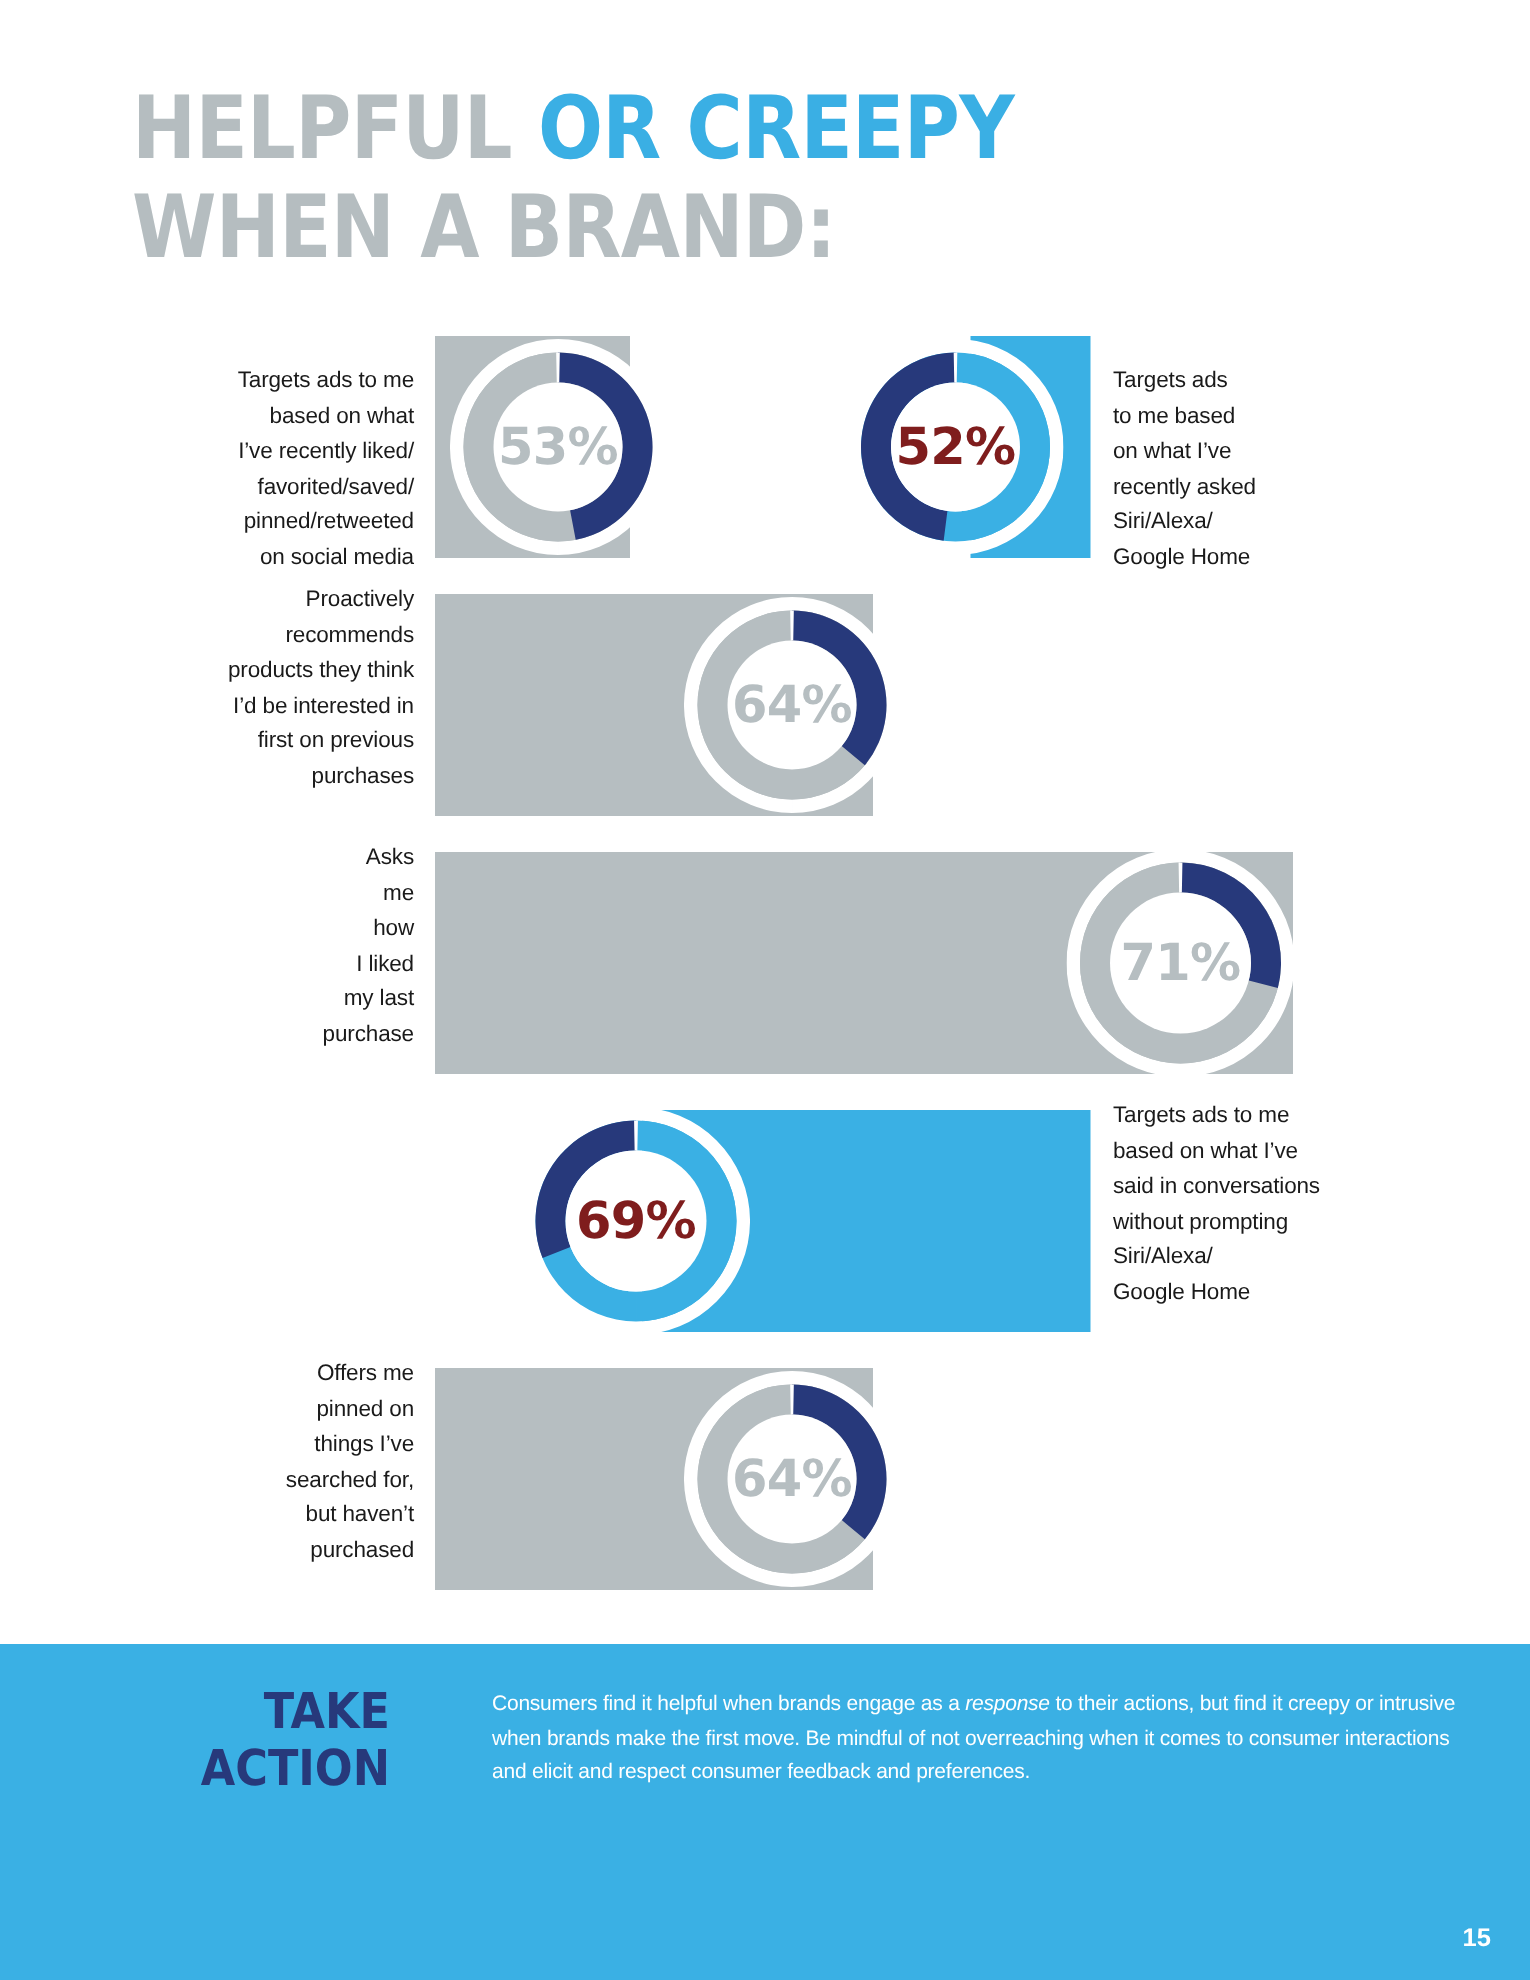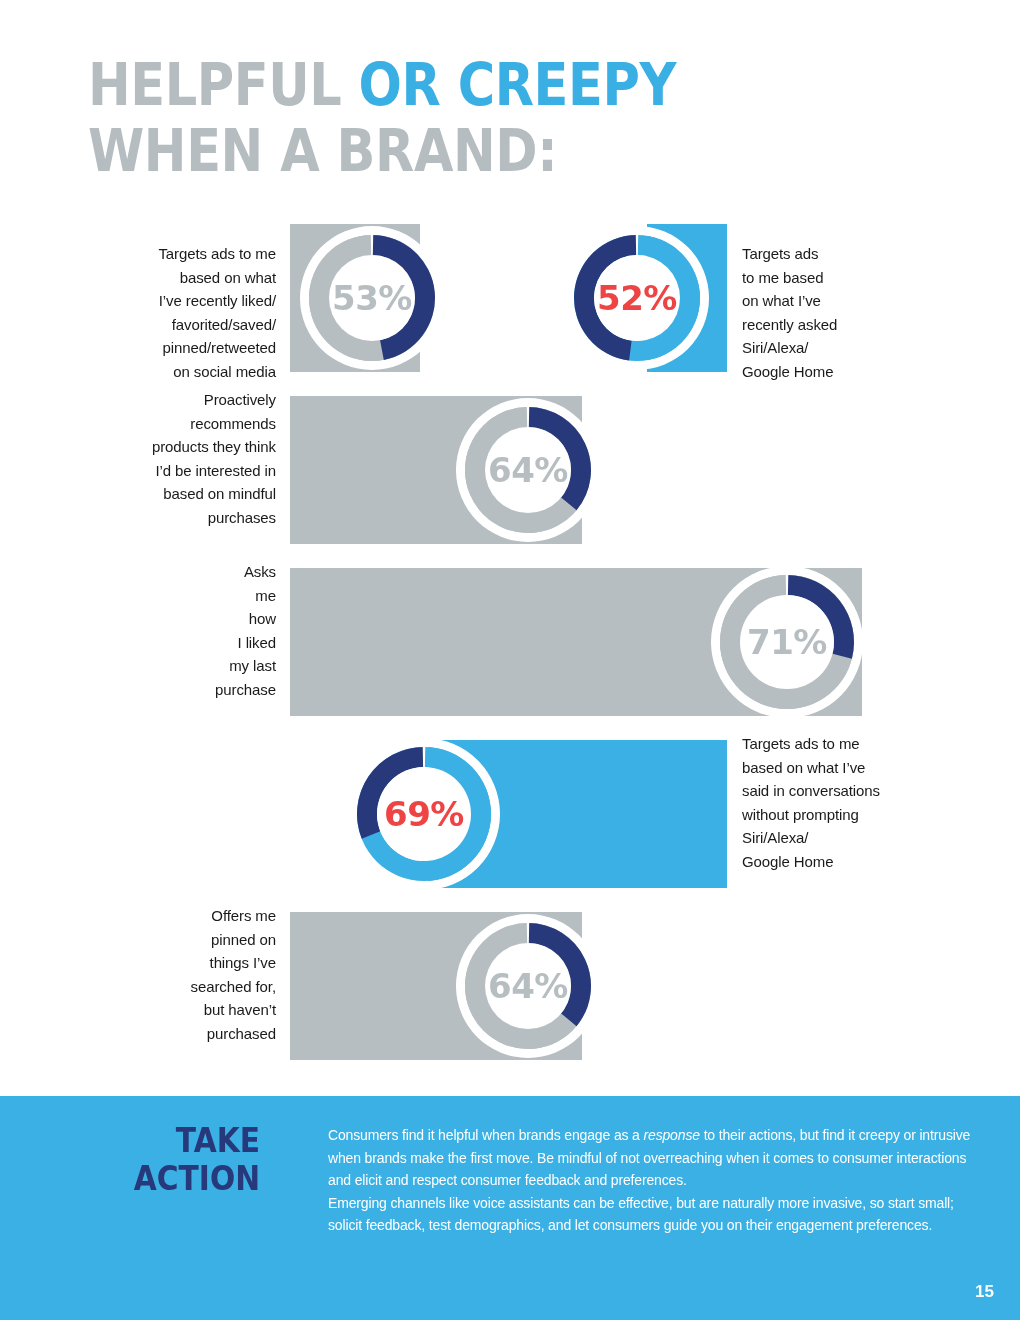--- a/index.html
+++ b/index.html
@@ -48,21 +48,21 @@
   
   .donut{position:absolute;}
   .donut svg{display:block;}
   .donut .val{
     position:absolute;left:0;top:0;width:100%;height:100%;
     display:flex;align-items:center;justify-content:center;
     font-size:34px;font-weight:700;letter-spacing:-0.5px;
     font-family:"DejaVu Sans","Liberation Sans",sans-serif;
   }
   .val.gray{color:#b6bec1;}
-  .val.blue{color:#ef4444;}
+  .val.blue{color:#7f1d1d;}
 
   
   .footer{
     position:absolute;left:0;top:1096px;width:1020px;height:224px;
     background:#3ab0e4;
   }
   .take-action{
     position:absolute;left:100px;top:1122px;width:160px;
     font-family:"DejaVu Sans","Liberation Sans",sans-serif;
     font-weight:700;font-size:33px;line-height:38px;
@@ -147,21 +147,21 @@
             <path d="M 70.79056112881956 9.011610136336415 A 63 63 0 0 1 73.20943887118045 9.011610136336415 L 72.82549002318666 29.007924378769296 A 43 43 0 0 0 71.17450997681335 29.007924378769296 Z" fill="#ffffff"></path>
             <circle cx="72" cy="72" r="43" fill="#ffffff"></circle>
           </svg>
           <div class="val gray">64%</div>
         </div>
         <div class="label right-al" style="left: 60px; width: 216px; top: 176px;">
           <div>Proactively</div>
           <div>recommends</div>
           <div>products they think</div>
           <div>I’d be interested in</div>
-          <div>based on mindful</div>
+          <div>first on previous</div>
           <div>purchases</div>
         </div>
       </div>
       <div class="row" style="height: 0px;">
         <div class="bar" style="left: 290px; top: 356px; width: 572px; height: 148px;"></div>
         <div class="donut" style="left: 711px; top: 354px; width: 152px; height: 152px;">
           <svg width="152" height="152" viewBox="0 0 152 152">
             <path d="M 76 0 A 76 76 0 0 1 76.01326450224782 151.9999988424538 L 76.01169370592899 142.99999897953165 A 67 67 0 0 0 76 9 Z M 76 152 A 76 76 0 0 1 75.98673549775218 0.0000011575461940083187 L 75.988306294071 9.000001020468346 A 67 67 0 0 0 76 143 Z" fill="#ffffff"></path>
             <path d="M 76 9 A 67 67 0 0 1 76.01169370592899 142.99999897953165 L 76.00820304744273 122.99999928414907 A 47 47 0 0 0 76 29 Z M 76 143 A 67 67 0 0 1 75.988306294071 9.000001020468346 L 75.99179695255727 29.00000071585093 A 47 47 0 0 0 76 123 Z" fill="#b6bec1"></path>
             <path d="M 76 9 A 67 67 0 0 1 140.89507179561826 92.66222244004528 L 121.52340857304566 87.68842469674819 A 47 47 0 0 0 76 29 Z" fill="#27397b"></path>
@@ -225,18 +225,17 @@
 
   <div class="footer"></div>
 
   <div class="take-action">
     <span>TAKE</span>
     <span>ACTION</span>
   </div>
 
   <div class="ta-body">
     <p><span>Consumers find it helpful when brands engage as a </span><em>response</em><span> to their actions, but find it creepy or intrusive when brands make the first move. Be mindful of not overreaching when it comes to consumer interactions and elicit and respect consumer feedback and preferences.</span></p>
-    <p>Emerging channels like voice assistants can be effective, but are naturally more invasive, so start small; solicit feedback, test demographics, and let consumers guide you on their engagement preferences.</p>
   </div>
 
   <div class="pageno">15</div>
 
 </div>
 
 </body></html>

